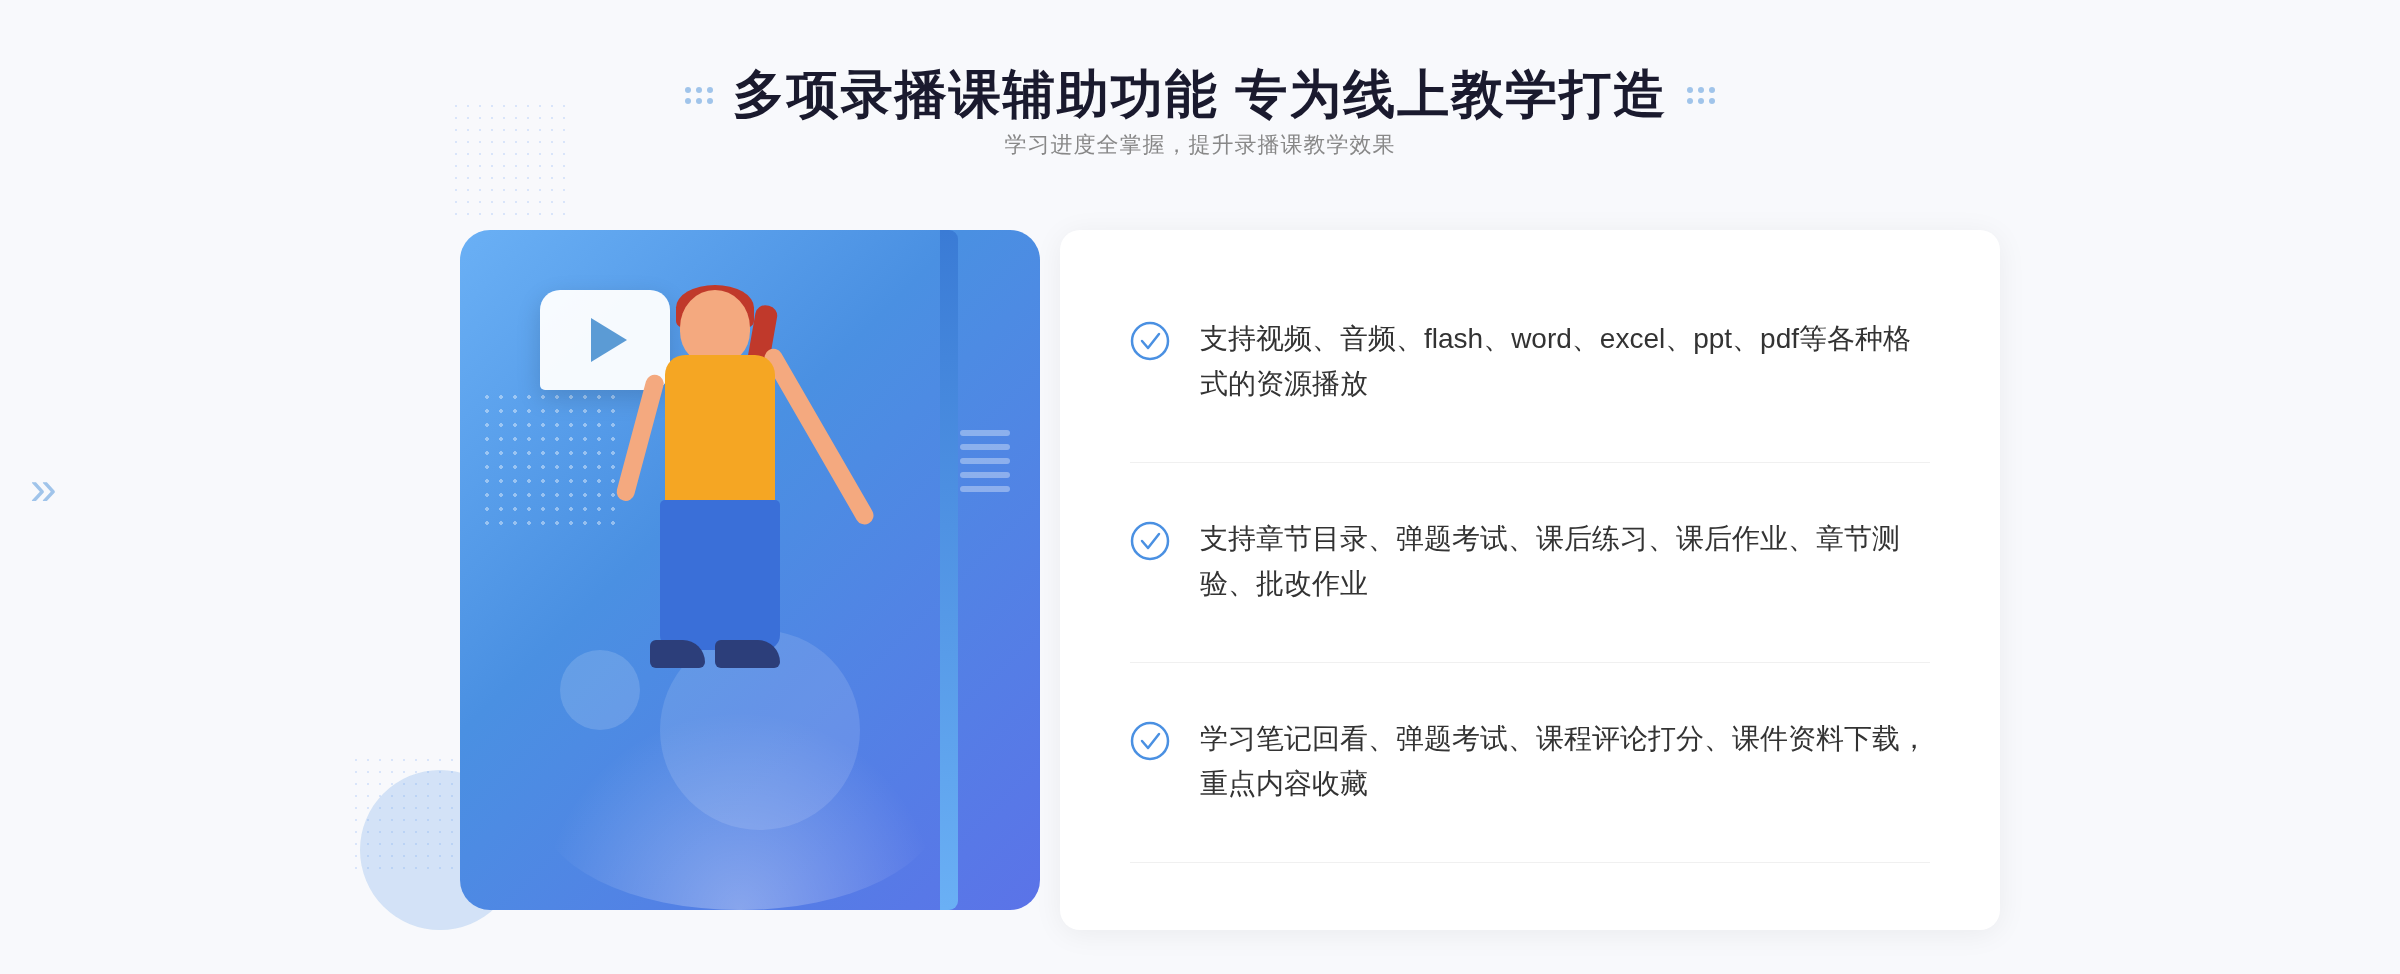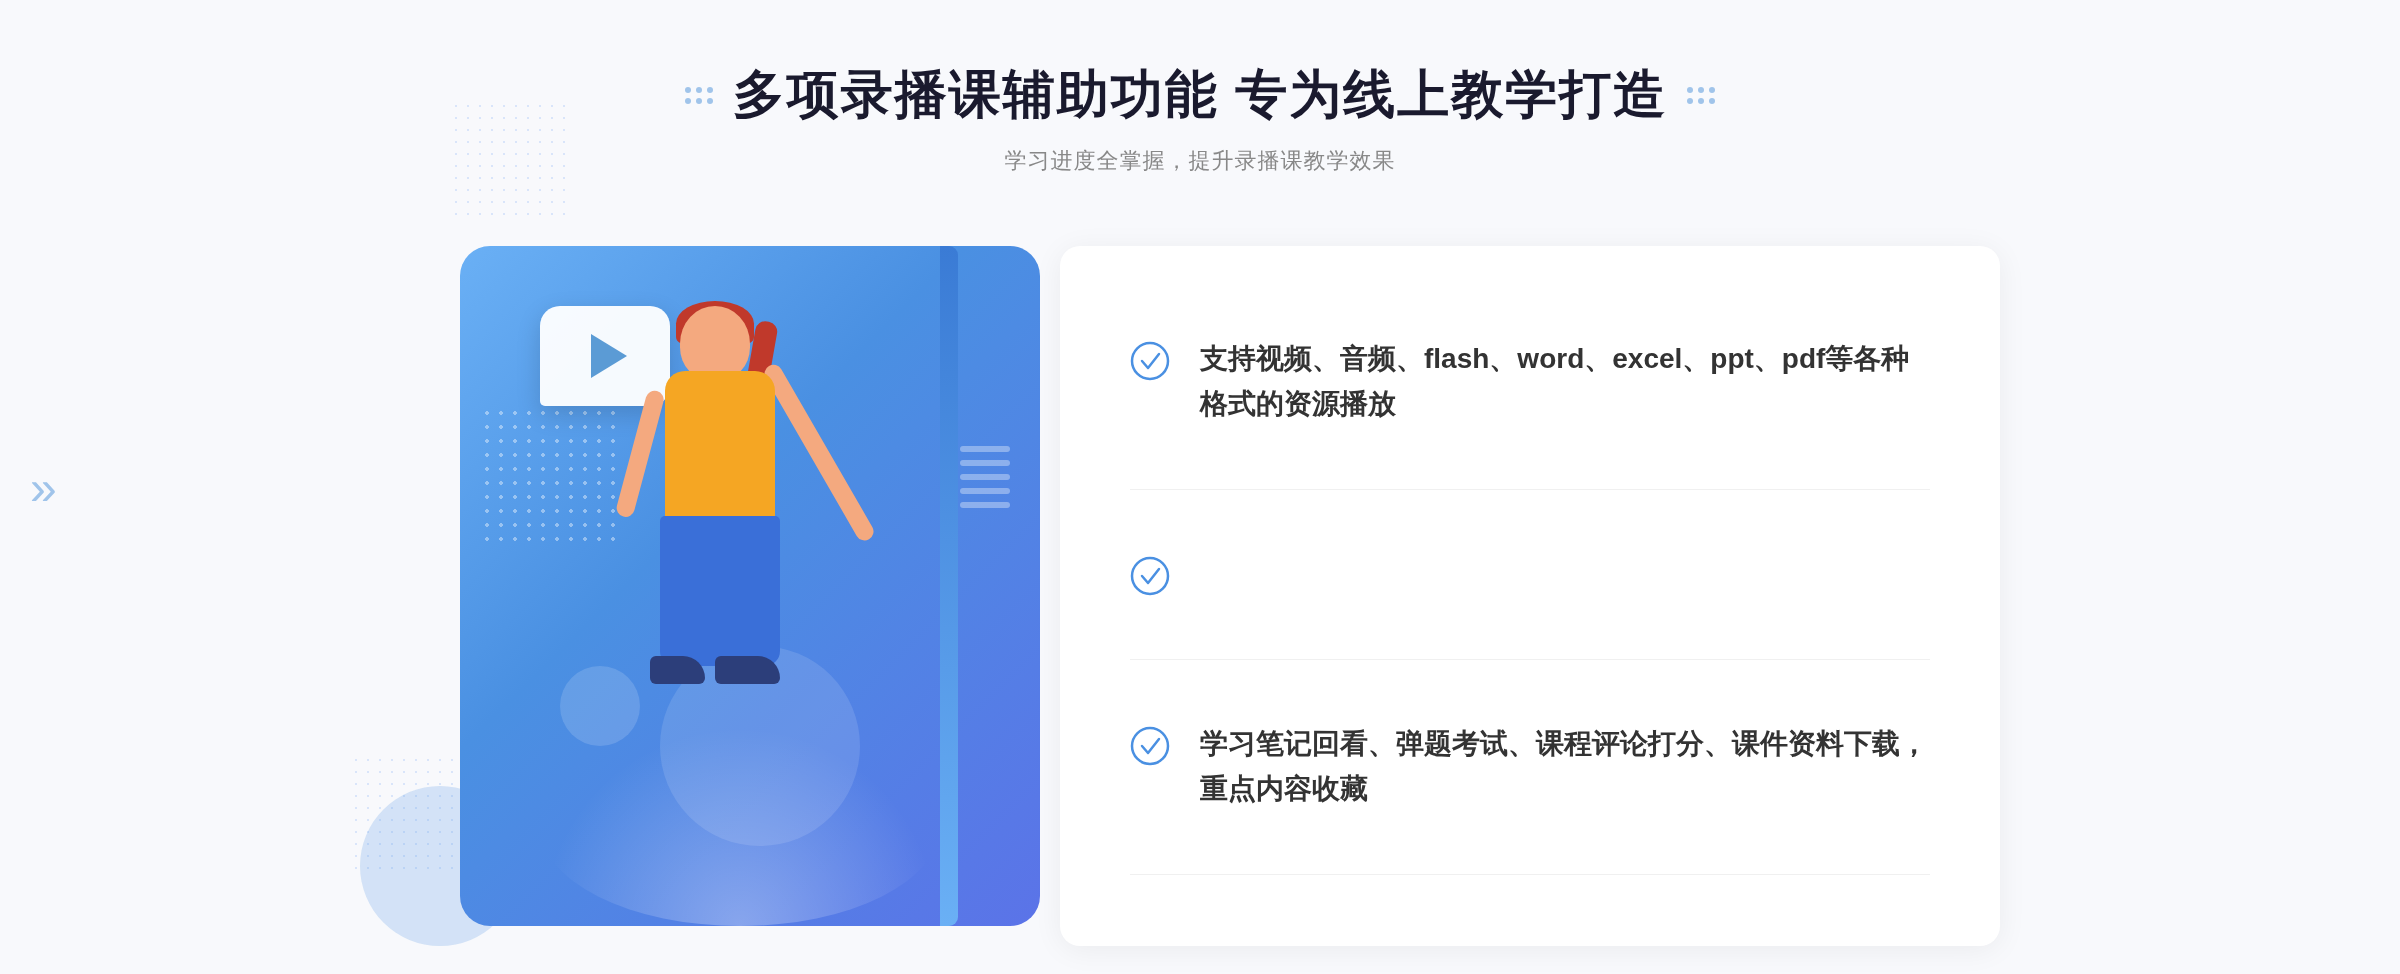--- a/index.html
+++ b/index.html
@@ -79,21 +79,21 @@
     .main-title {
       font-size: 52px;
       font-weight: 600;
       color: #1a1a2e;
       letter-spacing: 2px;
     }
 
     .subtitle {
       font-size: 22px;
       color: #888;
-      margin-top: 16px;
+      margin-top: 0;
       letter-spacing: 1px;
     }
 
     
     .main-content {
       display: flex;
       width: 1600px;
       gap: 0;
       position: relative;
     }
@@ -228,21 +228,21 @@
 
     .check-icon svg {
       width: 40px;
       height: 40px;
     }
 
     .feature-text {
       font-size: 28px;
       color: #333;
       line-height: 1.6;
-      font-weight: 700;
+      font-weight: 400;
     }
 
     .feature-divider {
       height: 1px;
       background: #f0f0f0;
       margin: 0 0;
     }
 
     
     .figure-container {
@@ -504,20 +504,21 @@
 
       <div class="feature-divider"></div>
 
       <div class="feature-item">
         <div class="check-icon">
           <svg viewBox="0 0 40 40" fill="none" xmlns="http://www.w3.org/2000/svg">
             <circle cx="20" cy="20" r="18" stroke="#4a90e2" stroke-width="2.5" fill="none"></circle>
             <polyline points="12,20 18,27 29,13" stroke="#4a90e2" stroke-width="2.5" stroke-linecap="round" stroke-linejoin="round" fill="none"></polyline>
           </svg>
         </div>
+        <span class="feature-text">支持章节目录、弹题考试、课后练习、课后作业、章节测验、批改作业</span>
       </div>
 
       <div class="feature-divider"></div>
 
       <div class="feature-item">
         <div class="check-icon">
           <svg viewBox="0 0 40 40" fill="none" xmlns="http://www.w3.org/2000/svg">
             <circle cx="20" cy="20" r="18" stroke="#4a90e2" stroke-width="2.5" fill="none"></circle>
             <polyline points="12,20 18,27 29,13" stroke="#4a90e2" stroke-width="2.5" stroke-linecap="round" stroke-linejoin="round" fill="none"></polyline>
           </svg>

